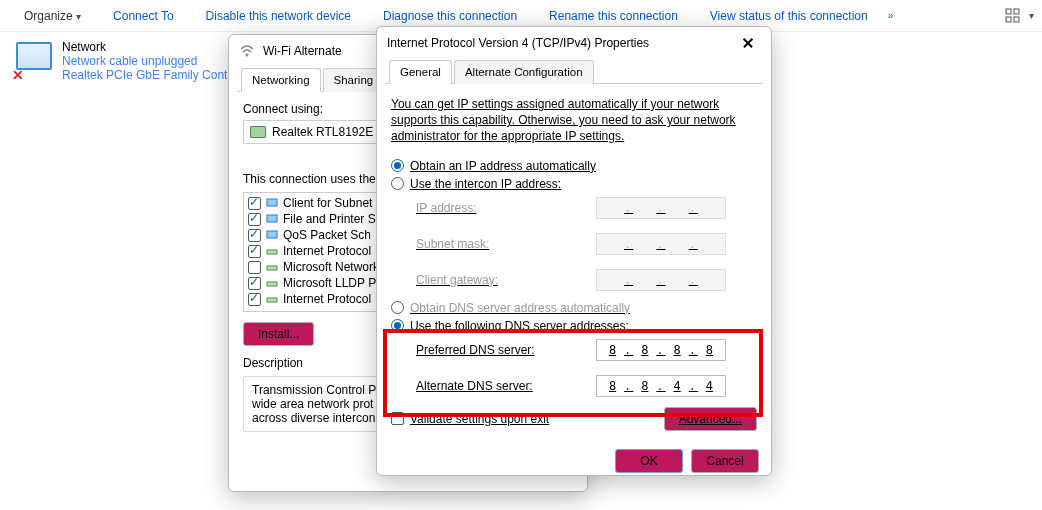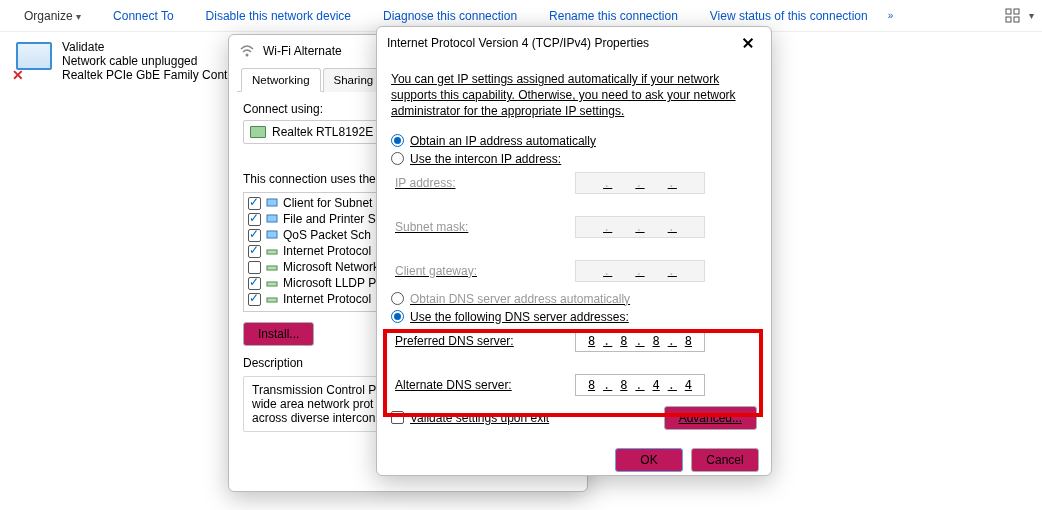--- a/index.html
+++ b/index.html
@@ -54,21 +54,21 @@
     background: linear-gradient(#e8f2fc, #cde4f8);
     position: absolute; top: 2px; left: 4px;
   }
   .eth-cross {
     position: absolute; bottom: 0; left: 0;
     width: 14px; height: 14px;
     color: #d9272b; font-weight: bold;
     font-size: 14px; line-height: 14px;
   }
   .eth-text .title { color: #000; }
-  .eth-text .sub { color: #000000; }
+  .eth-text .sub { color: #3b82f6; }
   
   .dialog {
     position: absolute;
     background: #fff;
     border: 1px solid #bbb;
     border-radius: 6px;
     box-shadow: 0 6px 24px rgba(0,0,0,.25);
   }
   .dlg-title {
     height: 32px;
@@ -167,23 +167,23 @@
   }
   
   .radio-row, .check-label {
     display: flex; align-items: center; gap: 6px;
     margin: 4px 0;
   }
   .radio-row input, .check-label input { margin: 0; }
   .ip-grid {
     display: grid;
     grid-template-columns: 180px 130px;
-    row-gap: 22px;
+    row-gap: 14px;
     align-items: center;
-    margin: 6px 0 10px 4px;
+    margin: 6px 0 10px 25px;
   }
   .ip-input {
     border: 1px solid #bbb;
     height: 22px;
     display: flex;
     align-items: center;
     justify-content: space-evenly;
     font-family: Consolas, monospace;
     letter-spacing: 2px;
     background: #fff;
@@ -258,21 +258,21 @@
     <span class="dropdown-arrow">▾</span>
   </div>
 </div>
 
 <div class="ethernet-item">
   <div class="eth-icon-wrap">
     <div class="eth-main"></div>
     <div class="eth-cross">✕</div>
   </div>
   <div class="eth-text">
-    <div class="title">Validate</div>
+    <div class="title">Network</div>
     <div class="sub">Network cable unplugged</div>
     <div class="sub">Realtek PCIe GbE Family Contro...</div>
   </div>
 </div>
 
 <div class="dialog" style="top:34px; left:228px; width:360px; height:458px; z-index:1;">
   <div class="dlg-title">
     <span class="wifi-icon">
       <svg width="16" height="16">
           <path d="M2 6 Q8 0 14 6" fill="none" stroke="#888" stroke-width="1.5"></path>
@@ -370,20 +370,24 @@
 </div>
 
 <div class="dialog" style="top:26px; left:376px; width:396px; height:450px; z-index:2;">
   <div class="dlg-title">
     <span>Internet Protocol Version 4 (TCP/IPv4) Properties</span>
     <span class="spacer"></span>
     <span class="close-btn">
         <span class="close-x"></span>
       </span>
   </div>
+  <div class="tabs">
+    <div class="tab active">General</div>
+    <div class="tab">Alternate Configuration</div>
+  </div>
   <div class="dlg-body" style="padding-top:12px;text-decoration:underline;">
     <div style="line-height:1.35; margin-bottom:14px;">You can get IP settings assigned automatically if your network supports this capability. Otherwise, you need to ask your network administrator for the appropriate IP settings.</div>
 
     <label class="radio-row">
       <input type="radio" name="ipmode" class="blue-radio" checked="" style="">
       <span>Obtain an IP address automatically</span>
     </label>
     <label class="radio-row">
       <input type="radio" name="ipmode" class="blue-radio" style="">
       <span>Use the intercon IP address:</span>

